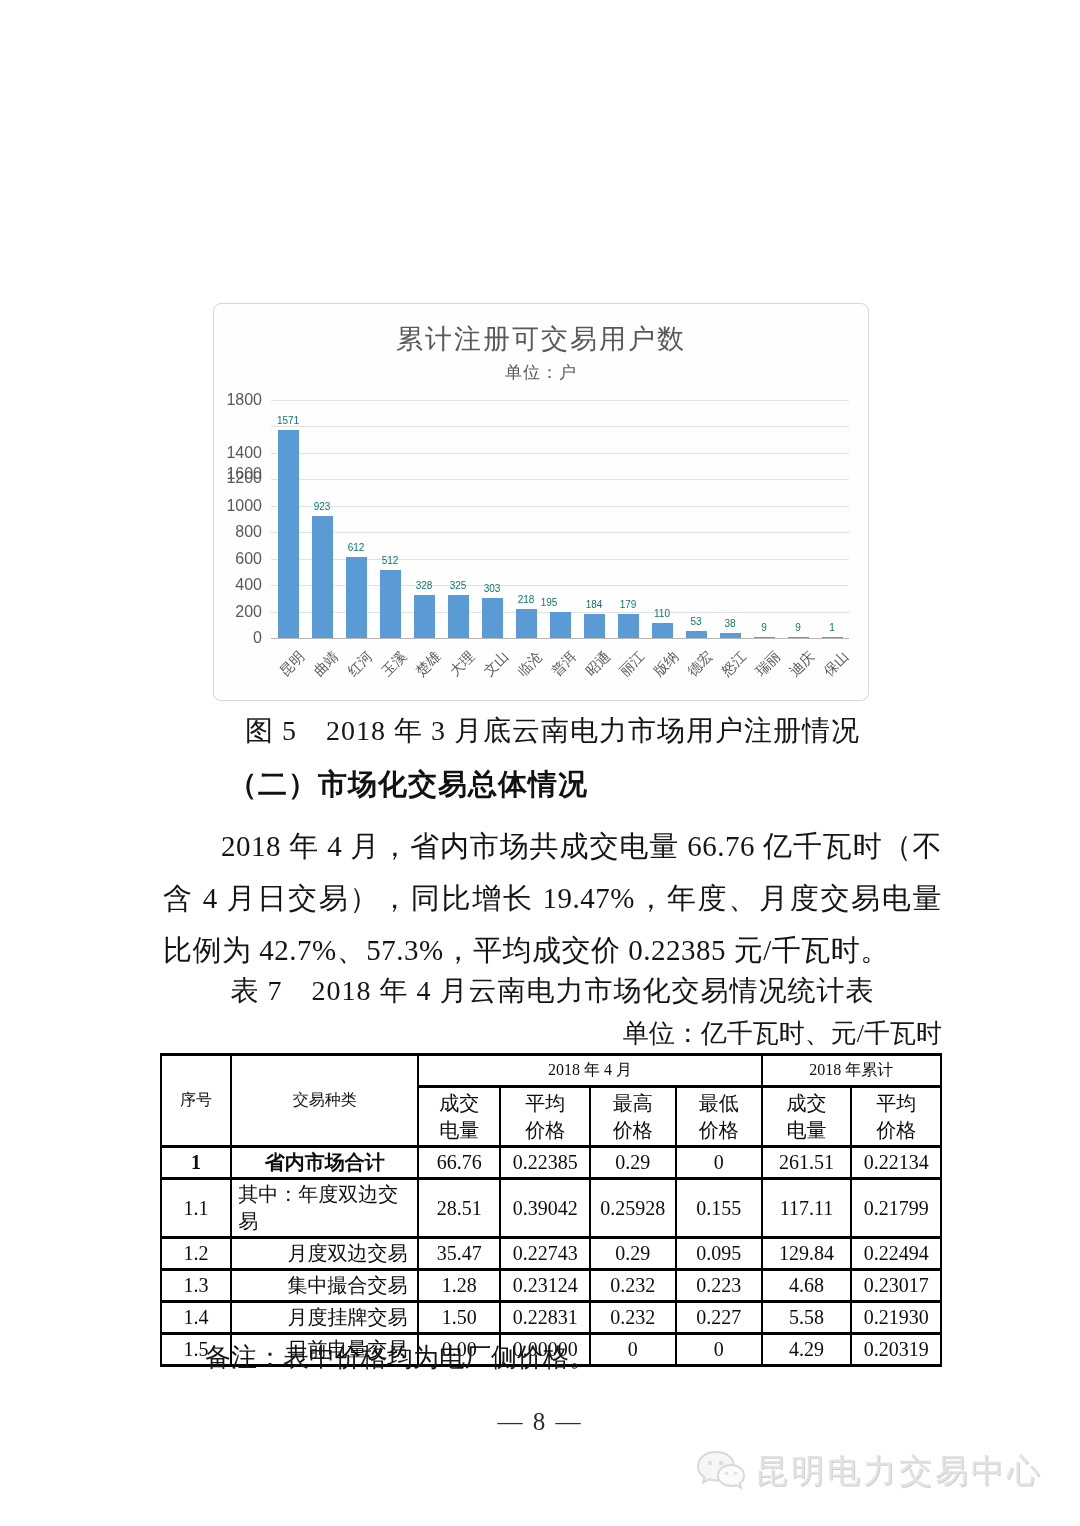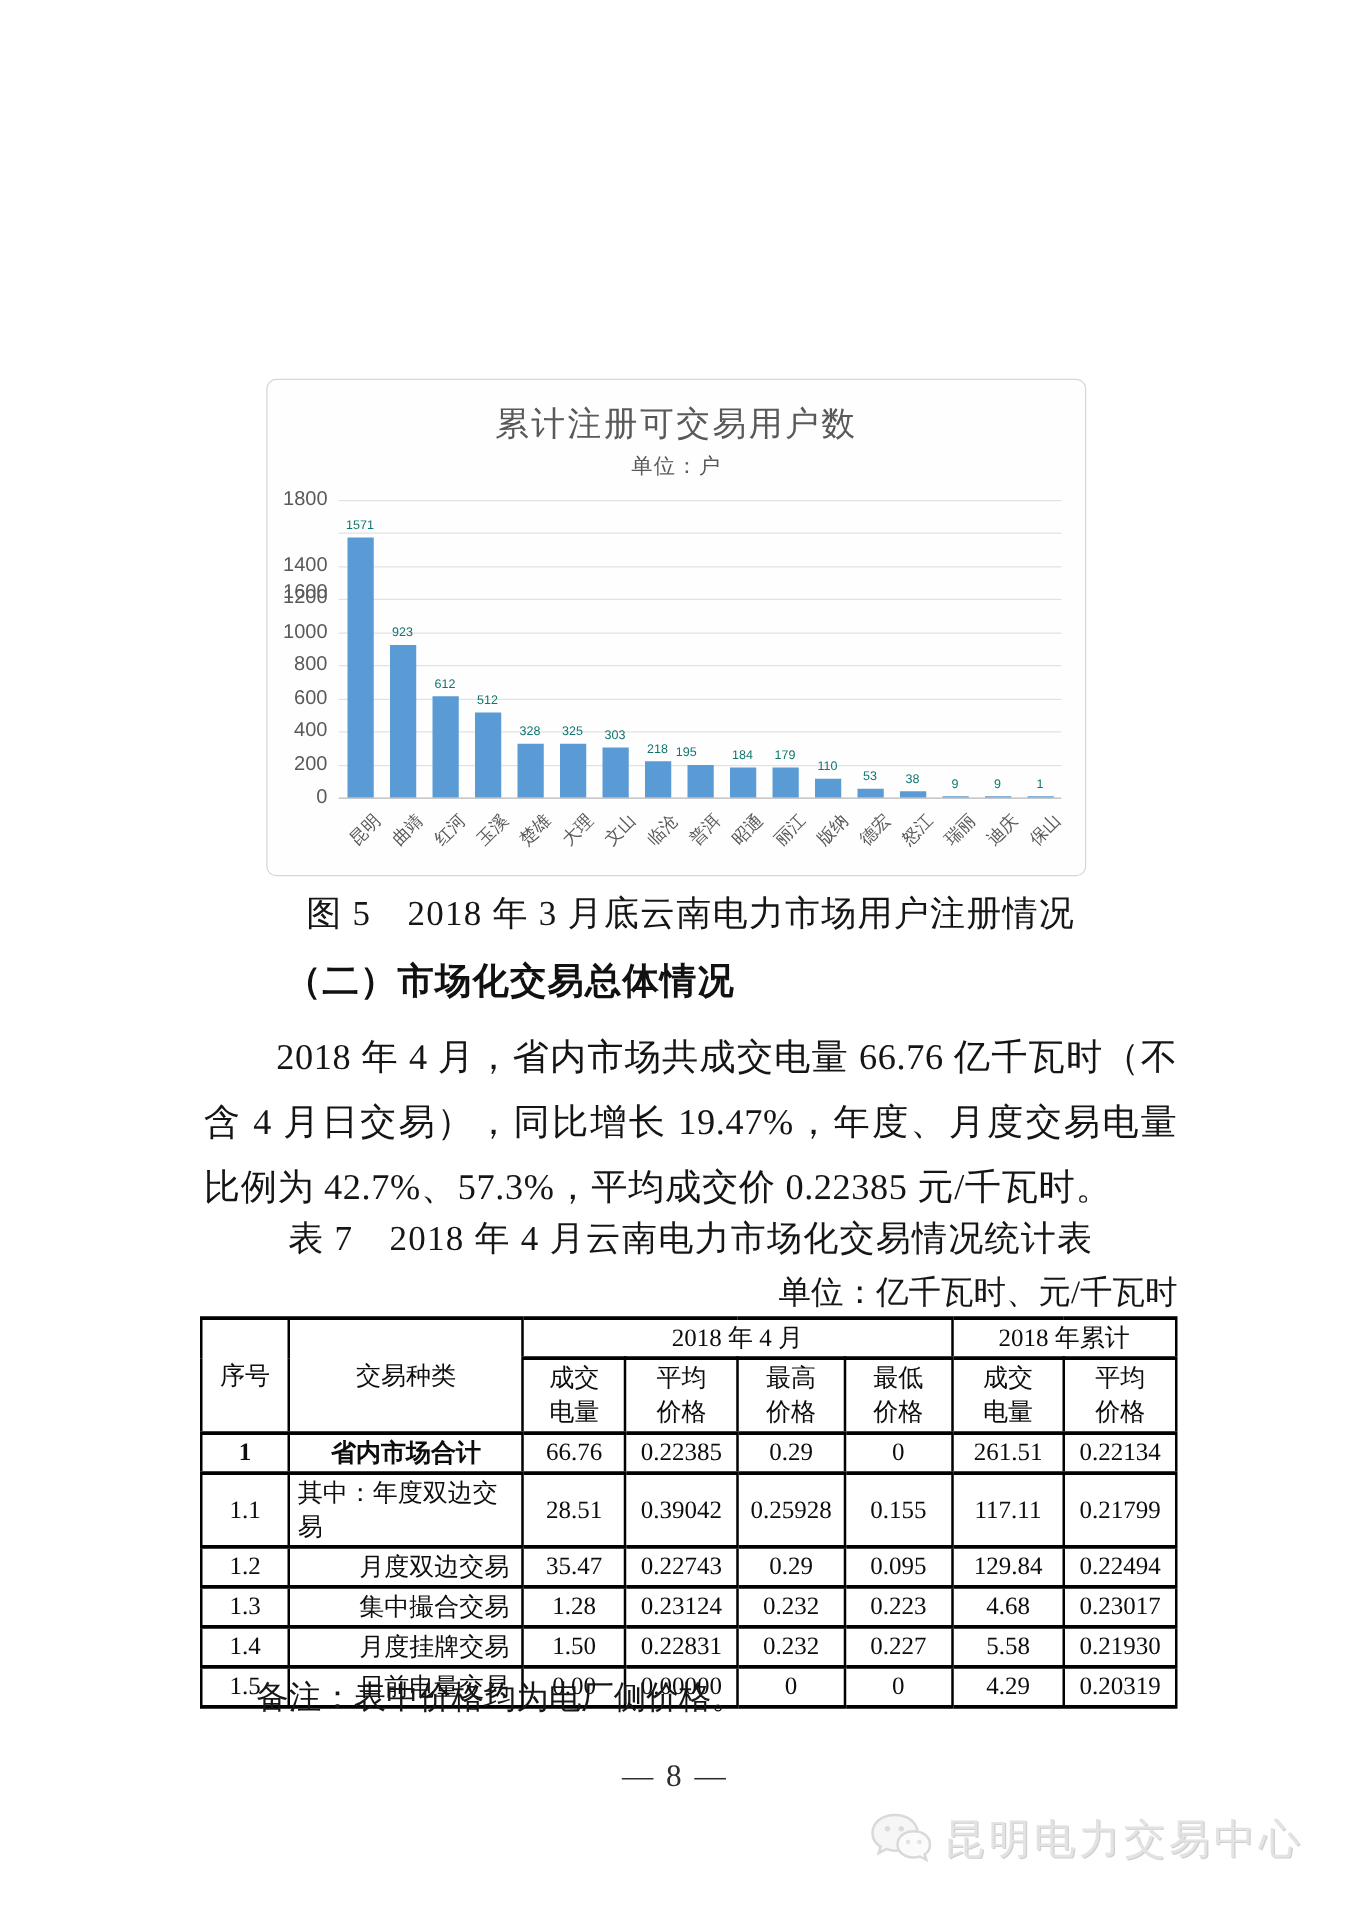--- a/index.html
+++ b/index.html
@@ -50,21 +50,21 @@
   
   .stats-table {
     position:absolute; left:160px; top:1053px; width:782px;
     border-collapse:collapse; table-layout:fixed;
     font-size:20px; color:#0d0d0d; text-align:center;
   }
   .stats-table th, .stats-table td {
     border:2px solid #000; border-top-width:3px; border-bottom-width:3px;
     font-weight:normal; padding:1px 4px; vertical-align:middle;
   }
-  .stats-table thead tr.group-row th { height:32px; font-size:20px; }
+  .stats-table thead tr.group-row th { height:32px; font-size:16px; }
   .stats-table thead tr.sub-row th { height:60px; line-height:27px; }
   .stats-table tbody td { height:32px; }
   .stats-table .bold-row .c-seq, .stats-table .bold-row .c-type { font-weight:bold; }
   .stats-table td.align-left { text-align:left; padding-left:6px; }
   .stats-table td.align-right { text-align:right; padding-right:10px; }
   .stats-table td.align-center { text-align:center; }
   .footnote { position:absolute; left:205px; top:1340px; font-size:26px; color:#161616; }
   
   .page-number { position:absolute; left:0; top:1408px; width:1080px; text-align:center; font-size:25px; color:#2e2e2e; letter-spacing:2px; }
   .footer {

